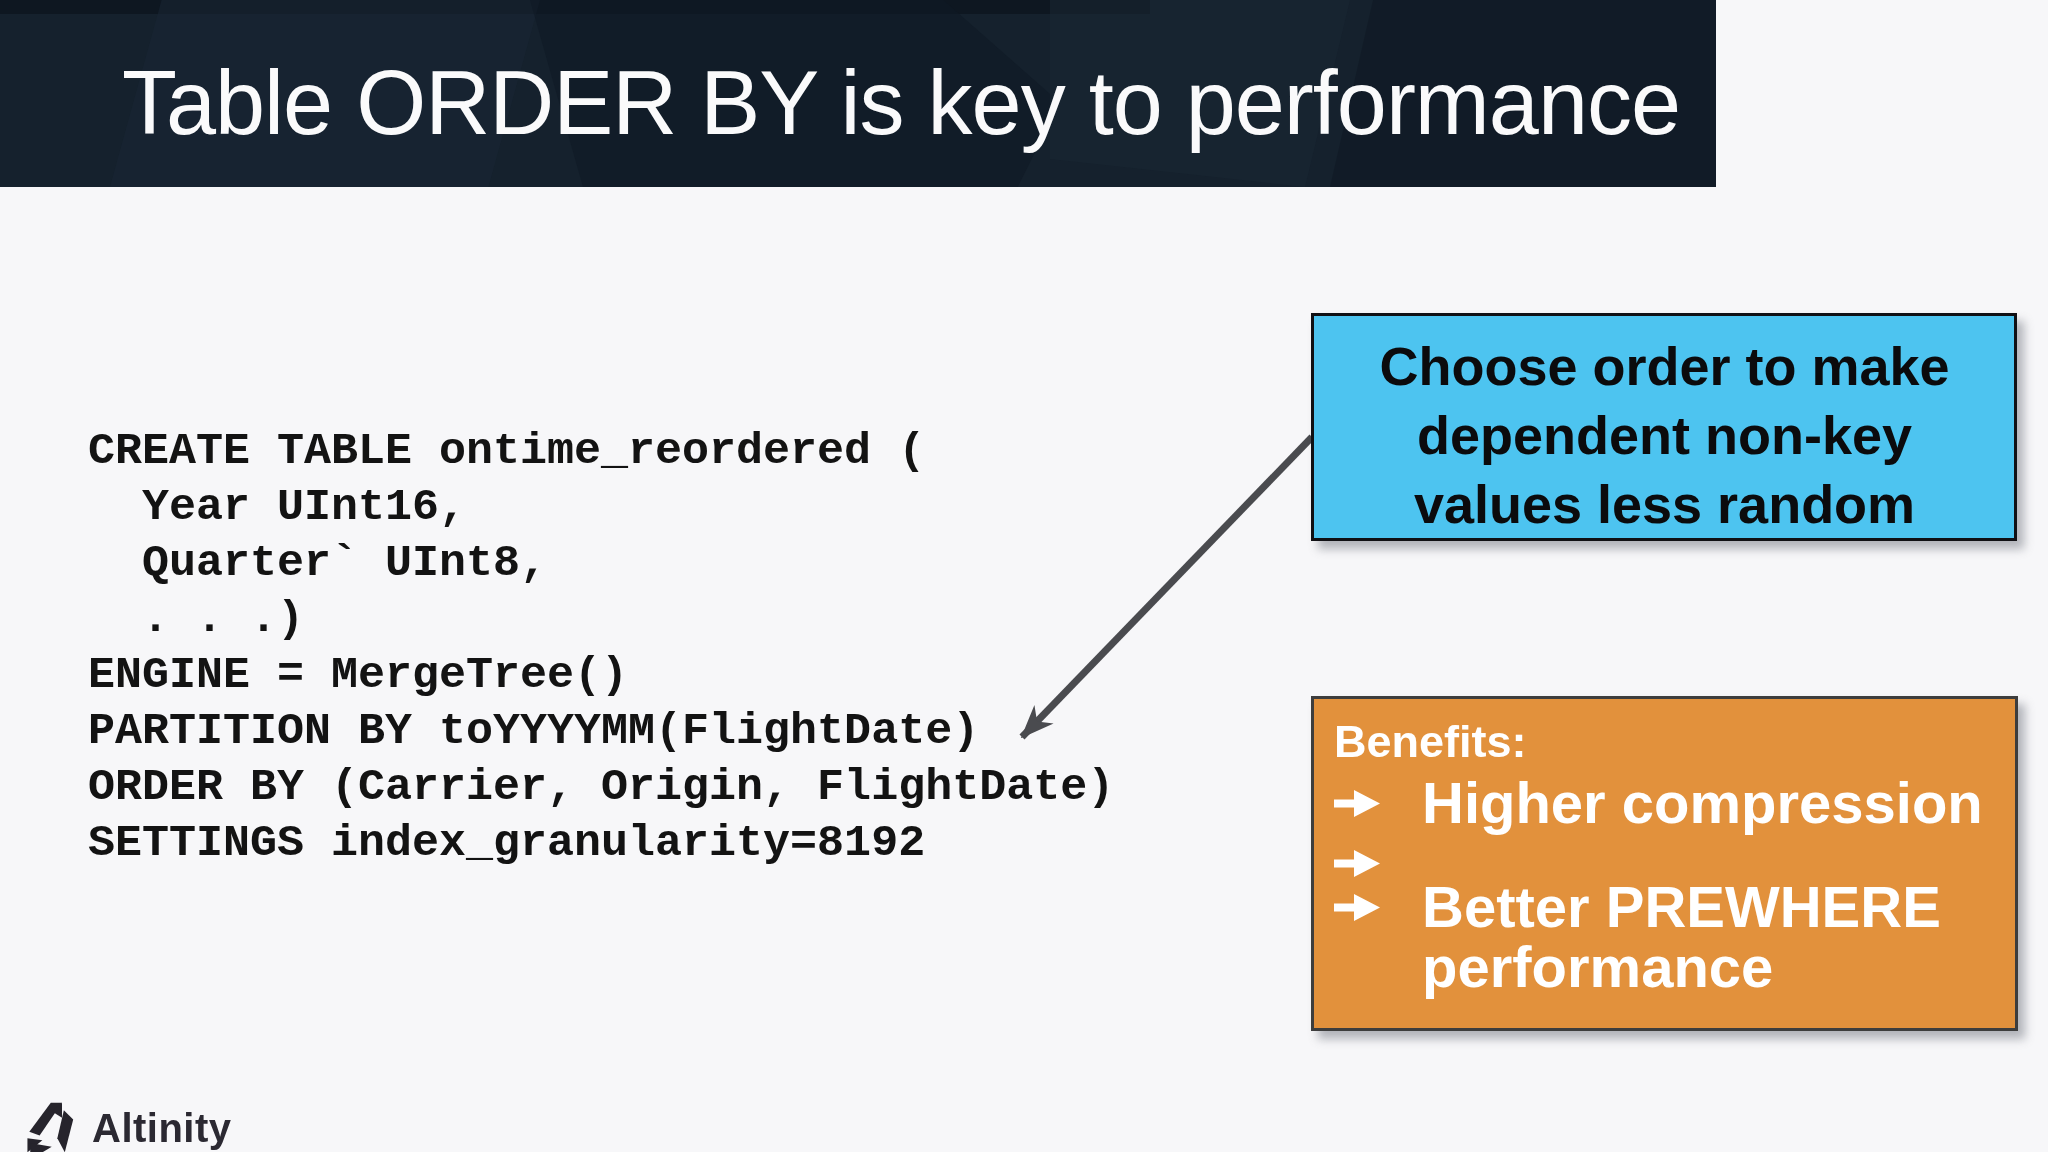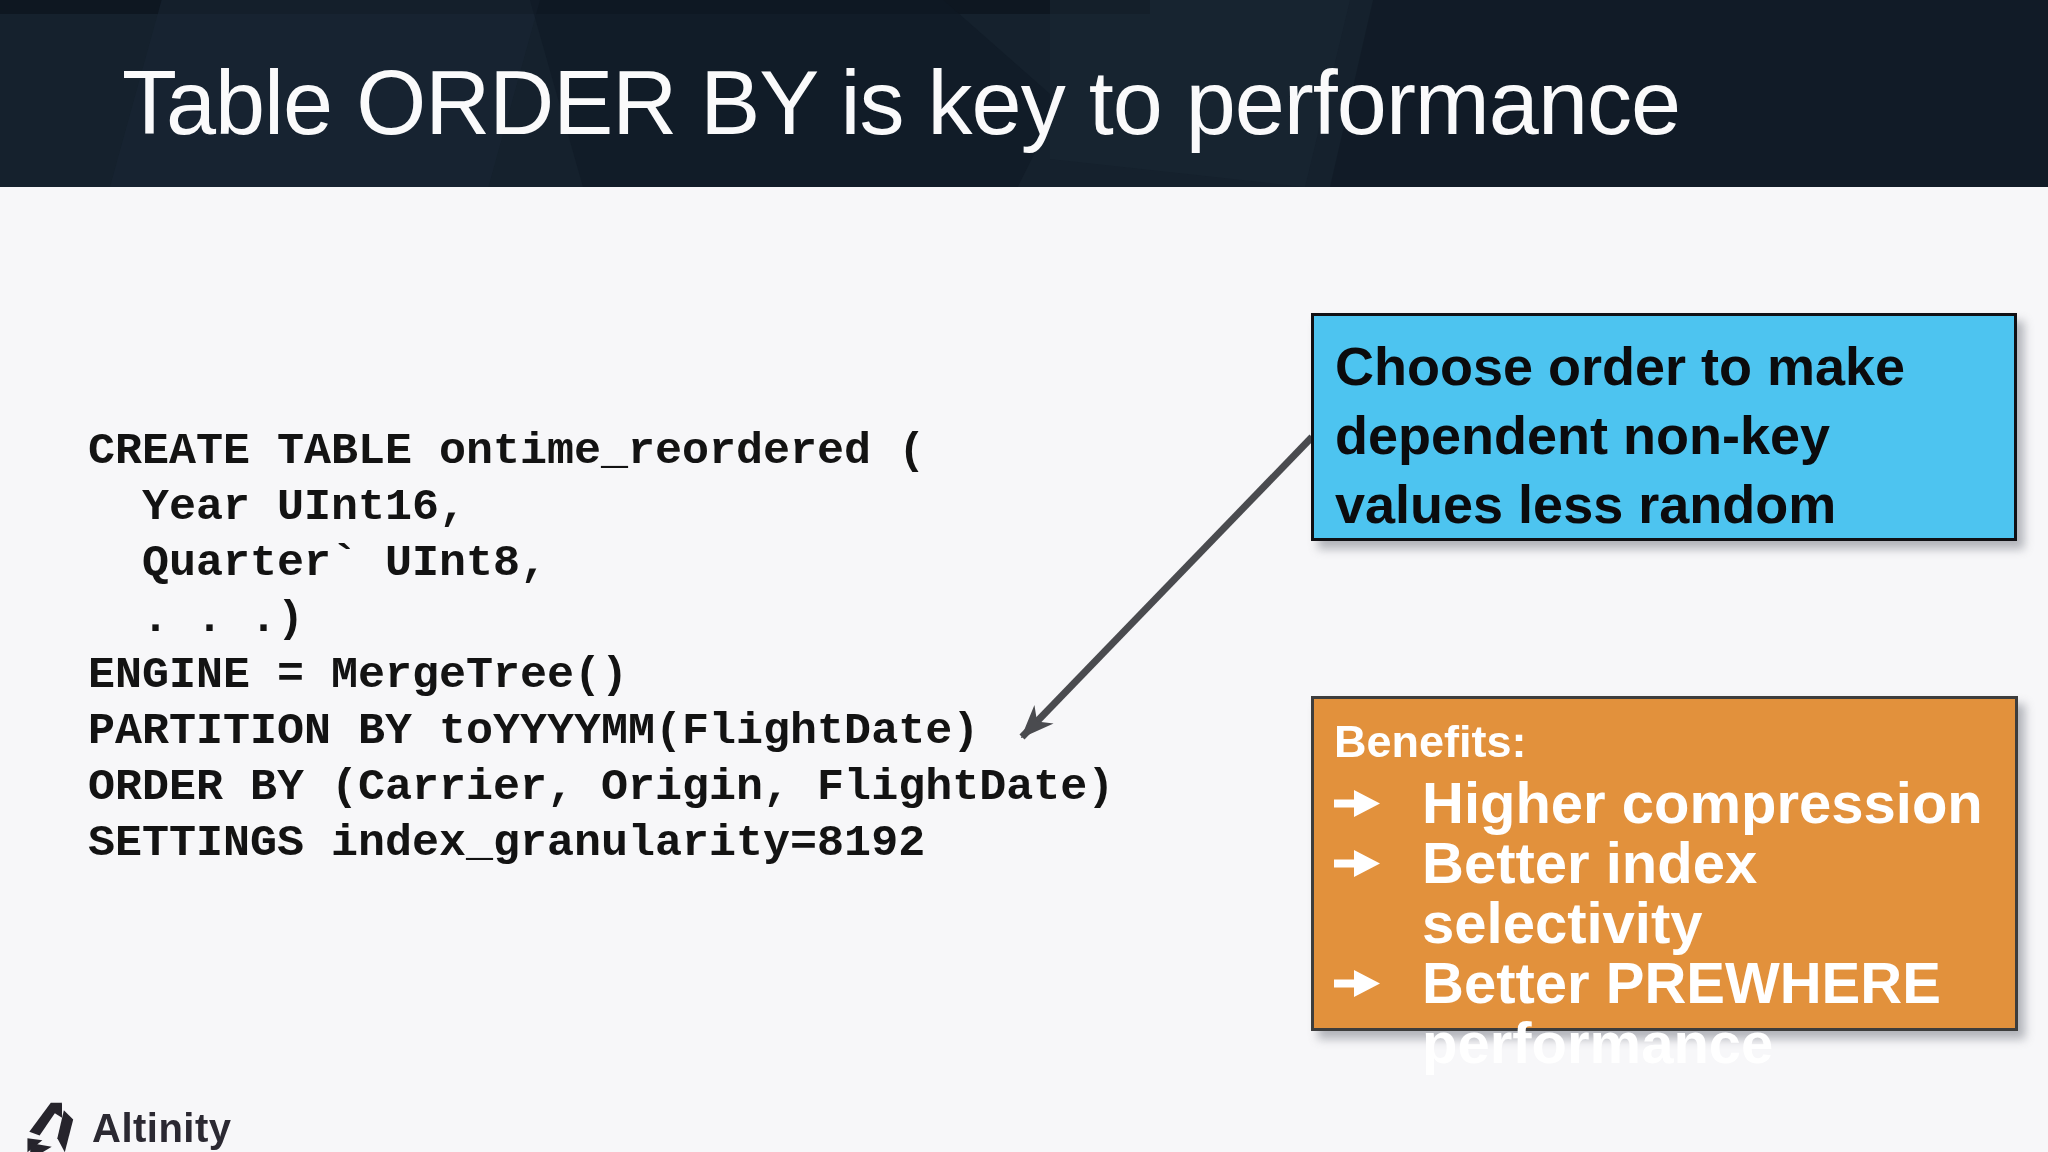--- a/index.html
+++ b/index.html
@@ -6,41 +6,41 @@
     --header-bg:#15212d; --page-bg:#f7f7f9; --callout-bg:#4dc4f0; --callout-border:#101014;
     --benefits-bg:#e2913c; --benefits-border:#3d3d3d; --arrow:#4a4b4f; --title-text:#fafafb;
     --code-text:#131313; --callout-text:#0b0b0d; --benefits-text:#ffffff; --brand-text:#2b2932;
   }
   *{margin:0;padding:0;box-sizing:border-box;}
   html,body{width:2048px;height:1152px;}
   body{font-family:"Liberation Sans","DejaVu Sans",sans-serif;}
   #slide{position:relative;width:2048px;height:1152px;background:var(--page-bg,#f7f7f9);overflow:hidden;}
 
   
-  .header{position:absolute;left:0;top:0;width:2048px;height:187px;background:var(--header-bg,#15212d);overflow:hidden;}
+  .header{position:absolute;left:0;top:0;width:1716px;height:187px;background:var(--header-bg,#15212d);overflow:hidden;}
   .hx{position:absolute;top:0;height:187px;}
   .hx0{left:0;width:1150px;height:14px;background:#0c141d;opacity:.7;}
   .hx1{left:110px;width:430px;background:#1a2734;opacity:.55;clip-path:polygon(12% 0,100% 0,88% 100%,0 100%);}
   .hx2{left:530px;width:530px;background:#0f1924;opacity:.6;clip-path:polygon(0 0,78% 0,100% 55%,92% 100%,10% 100%);}
   .hx3{left:1050px;width:300px;background:#1a2733;opacity:.5;clip-path:polygon(0 0,100% 0,85% 100%,0 85%);}
   .hx4{left:1330px;width:718px;background:#0e1823;opacity:.55;clip-path:polygon(6% 0,100% 0,100% 100%,0 100%);}
   .title{position:absolute;left:122px;top:58px;font-size:90px;line-height:1;font-weight:400;
          letter-spacing:-1px;color:var(--title-text,#fafafb);white-space:nowrap;}
 
   
   .code{position:absolute;left:88px;top:424px;font-family:"Liberation Mono","DejaVu Sans Mono",monospace;
         font-weight:700;font-size:45px;line-height:56px;color:var(--code-text,#131313);white-space:pre;}
 
   
   .connector{position:absolute;left:0;top:0;width:2048px;height:1152px;pointer-events:none;}
 
   
   .callout{position:absolute;left:1311px;top:313px;width:706px;height:228px;
            background:var(--callout-bg,#4dc4f0);border:3px solid var(--callout-border,#101014);
-           padding:16px 20px 0 21px;box-shadow:7px 8px 9px rgba(95,100,110,.45);}
+           padding:16px 20px 0 21px;box-shadow:7px 8px 9px rgba(95,100,110,.45);text-align:center;}
   .callout-text{font-weight:700;font-size:54px;line-height:69px;color:var(--callout-text,#0b0b0d);white-space:pre-line;}
 
   
   .benefits{position:absolute;left:1311px;top:696px;width:707px;height:335px;
             background:var(--benefits-bg,#e2913c);border:3px solid var(--benefits-border,#3d3d3d);
             padding:12px 8px 0 20px;color:var(--benefits-text,#fff);
             box-shadow:7px 8px 9px rgba(95,100,110,.45);}
   .benefits-heading{font-weight:700;font-size:45px;line-height:62px;}
   .benefit-row{display:grid;grid-template-columns:88px 1fr;align-items:start;}
   .bullet-arrow{width:46px;height:27px;margin-top:17px;display:block;}
@@ -96,21 +96,20 @@
       <svg class="bullet-arrow" viewBox="0 0 46 27" xmlns="http://www.w3.org/2000/svg">
         <path d="M0,9.5 L20,9.5 L20,0 L46,13.5 L20,27 L20,17.5 L0,17.5 Z" fill="#ffffff"></path>
       </svg>
       <div class="benefit-label">Higher compression</div>
     </div>
 
     <div class="benefit-row">
       <svg class="bullet-arrow" viewBox="0 0 46 27" xmlns="http://www.w3.org/2000/svg">
         <path d="M0,9.5 L20,9.5 L20,0 L46,13.5 L20,27 L20,17.5 L0,17.5 Z" fill="#ffffff"></path>
       </svg>
-      <div class="benefit-label">Better index selectivity</div>
     </div>
 
     <div class="benefit-row">
       <svg class="bullet-arrow" viewBox="0 0 46 27" xmlns="http://www.w3.org/2000/svg">
         <path d="M0,9.5 L20,9.5 L20,0 L46,13.5 L20,27 L20,17.5 L0,17.5 Z" fill="#ffffff"></path>
       </svg>
       <div class="benefit-label">Better PREWHERE performance</div>
     </div>
   </div>
   </div>

